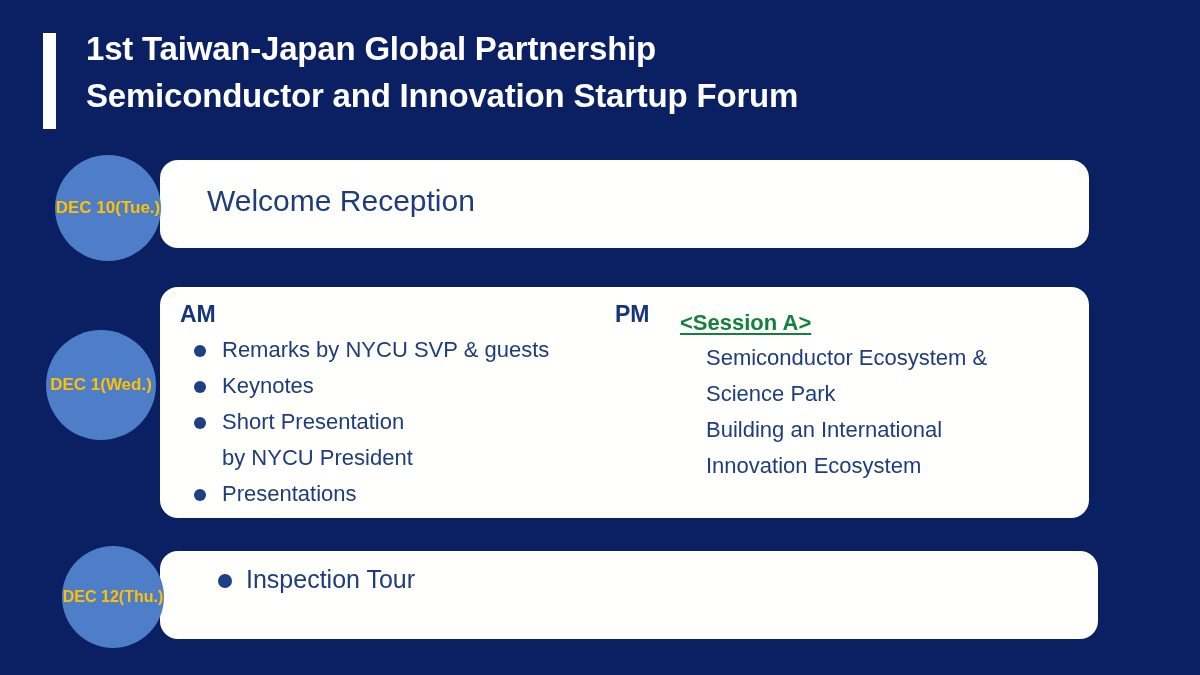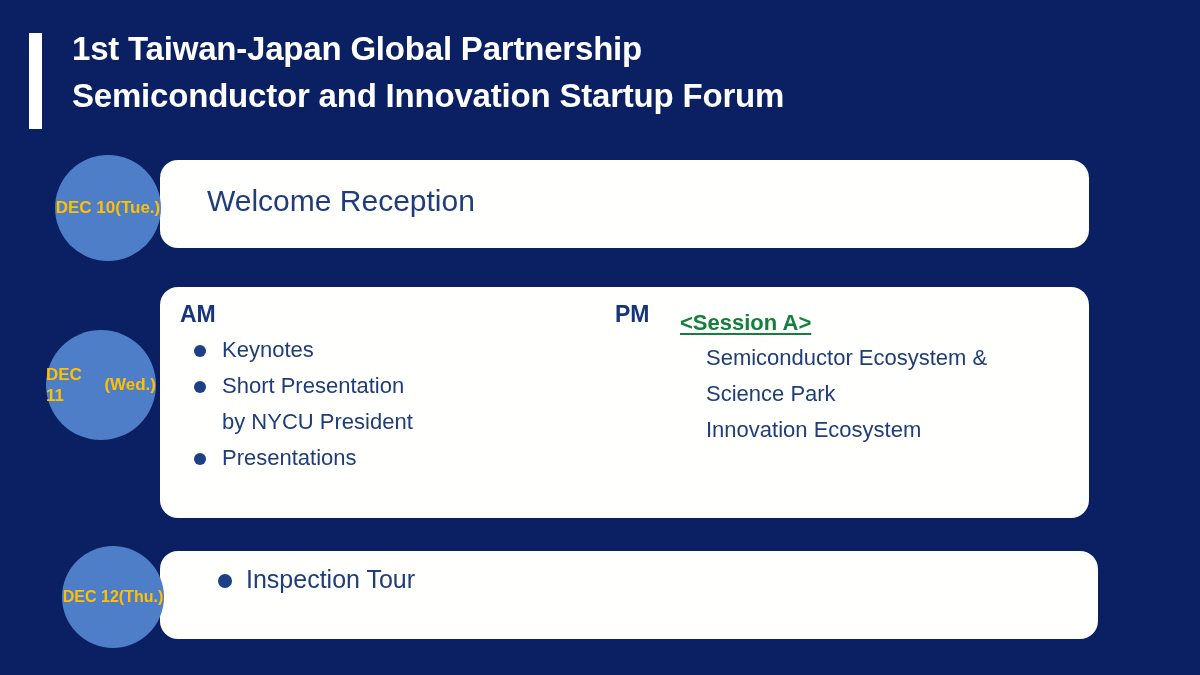--- a/index.html
+++ b/index.html
@@ -11,21 +11,21 @@
     height: 675px;
     background: #0a2062;
     font-family: "Liberation Sans", sans-serif;
     overflow: hidden;
     position: relative;
   }
 
   
   #title-block {
     position: absolute;
-    left: 29px;
+    left: 43px;
     top: 33px;
     width: 1100px;
     height: 100px;
   }
   #title-accent-bar {
     position: absolute;
     left: 0;
     top: 0;
     width: 13px;
     height: 96px;
@@ -198,48 +198,53 @@
     <span class="d-month">DEC 10</span>
     <span class="d-day">(Tue.)</span>
   </div>
   <div class="card" id="row1-card">
     <div id="row1-title">Welcome Reception</div>
   </div>
 </div>
 
 <div class="row">
   <div class="date-circle" id="row2-circle">
-    <span class="d-month">DEC 11</span>
+    <span class="d-month">DEC 1</span>
     <span class="d-day">(Wed.)</span>
   </div>
   <div class="card" id="row2-card">
 
     <div class="col-label" id="am-label">AM</div>
     <div class="col-label" id="pm-label">PM</div>
 
     <div id="am-list">
+      <div class="bullet-line">
+        <span class="dot"></span>
+        <span>Remarks by NYCU SVP &amp; guests</span>
+      </div>
       <div class="bullet-line">
         <span class="dot"></span>
         <span>Keynotes</span>
       </div>
       <div class="bullet-line">
         <span class="dot"></span>
         <span>Short Presentation</span>
       </div>
       <div class="cont-line">by NYCU President</div>
       <div class="bullet-line">
         <span class="dot"></span>
         <span>Presentations</span>
       </div>
     </div>
 
     <div id="pm-block">
       <div class="session-head">&lt;Session A&gt;</div>
       <div class="session-body">Semiconductor Ecosystem &amp;</div>
       <div class="session-body">Science Park</div>
+      <div class="session-body">Building an International</div>
       <div class="session-body">Innovation Ecosystem</div>
     </div>
 
   </div>
 </div>
 
 <div class="row">
   <div class="date-circle" id="row3-circle">
     <span class="d-month">DEC 12</span>
     <span class="d-day">(Thu.)</span>

